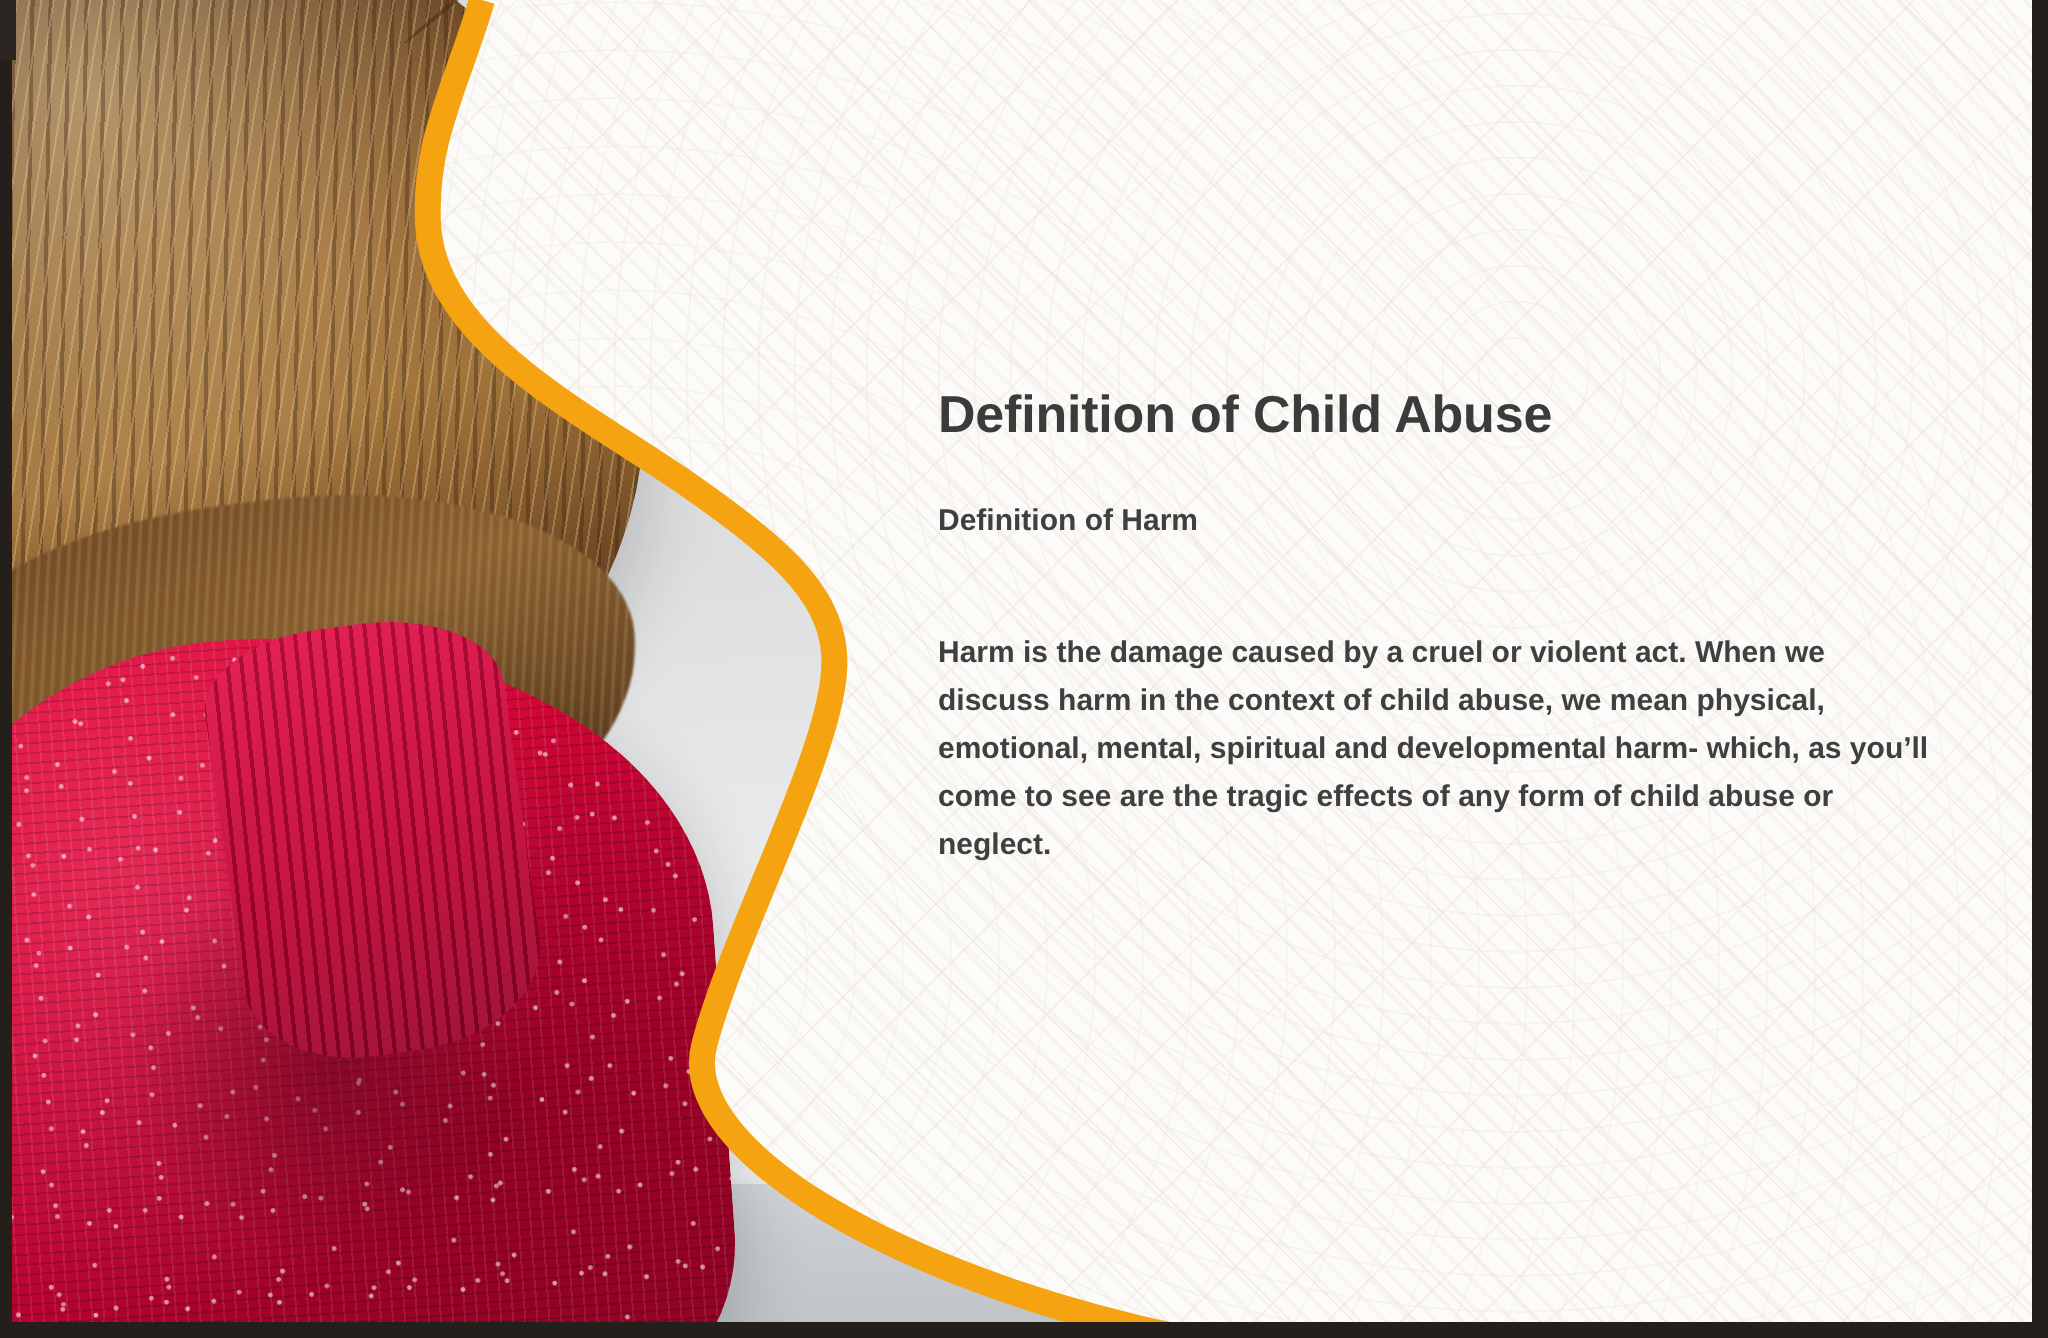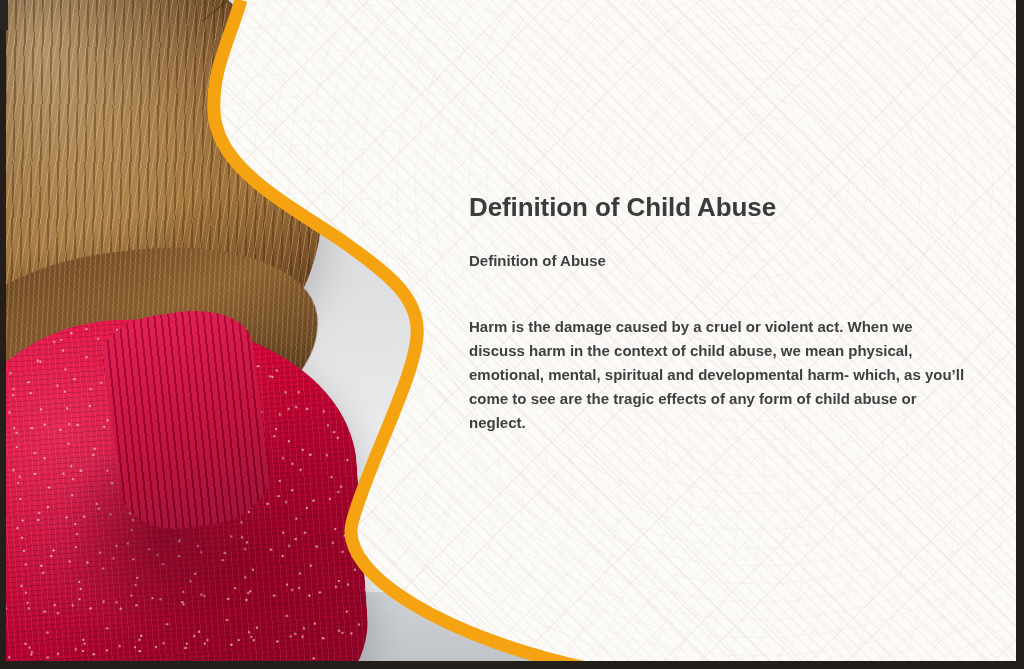--- a/index.html
+++ b/index.html
@@ -333,21 +333,21 @@
     <div class="panel-texture"></div>
     <div class="panel-texture-2"></div>
   </div>
 
   <svg class="curve-svg" viewBox="0 0 1024 669">
     <path d="M 241,0 C 228,44 212,70 214,112 C 217,170 290,205 345,243 C 392,276 420,300 417,336 C 414,380 366,468 352,523 C 339,576 452,640 591,669" fill="none" stroke="#F5A310" stroke-width="13" stroke-linecap="butt"></path>
   </svg>
 
   <div class="content">
     <h1 class="title">Definition of Child Abuse</h1>
-    <p class="subhead">Definition of Abuse</p>
+    <p class="subhead">Definition of Harm</p>
     <p class="para last">Harm is the damage caused by a cruel or violent act. When we discuss harm in the context of child abuse, we mean physical, emotional, mental, spiritual and developmental harm- which, as you’ll come to see are the tragic effects of any form of child abuse or neglect.</p>
   </div>
 
   <div class="edge-left"></div>
   <div class="edge-top-left"></div>
   <div class="edge-right"></div>
   <div class="edge-bottom"></div>
 
 </div>
 

